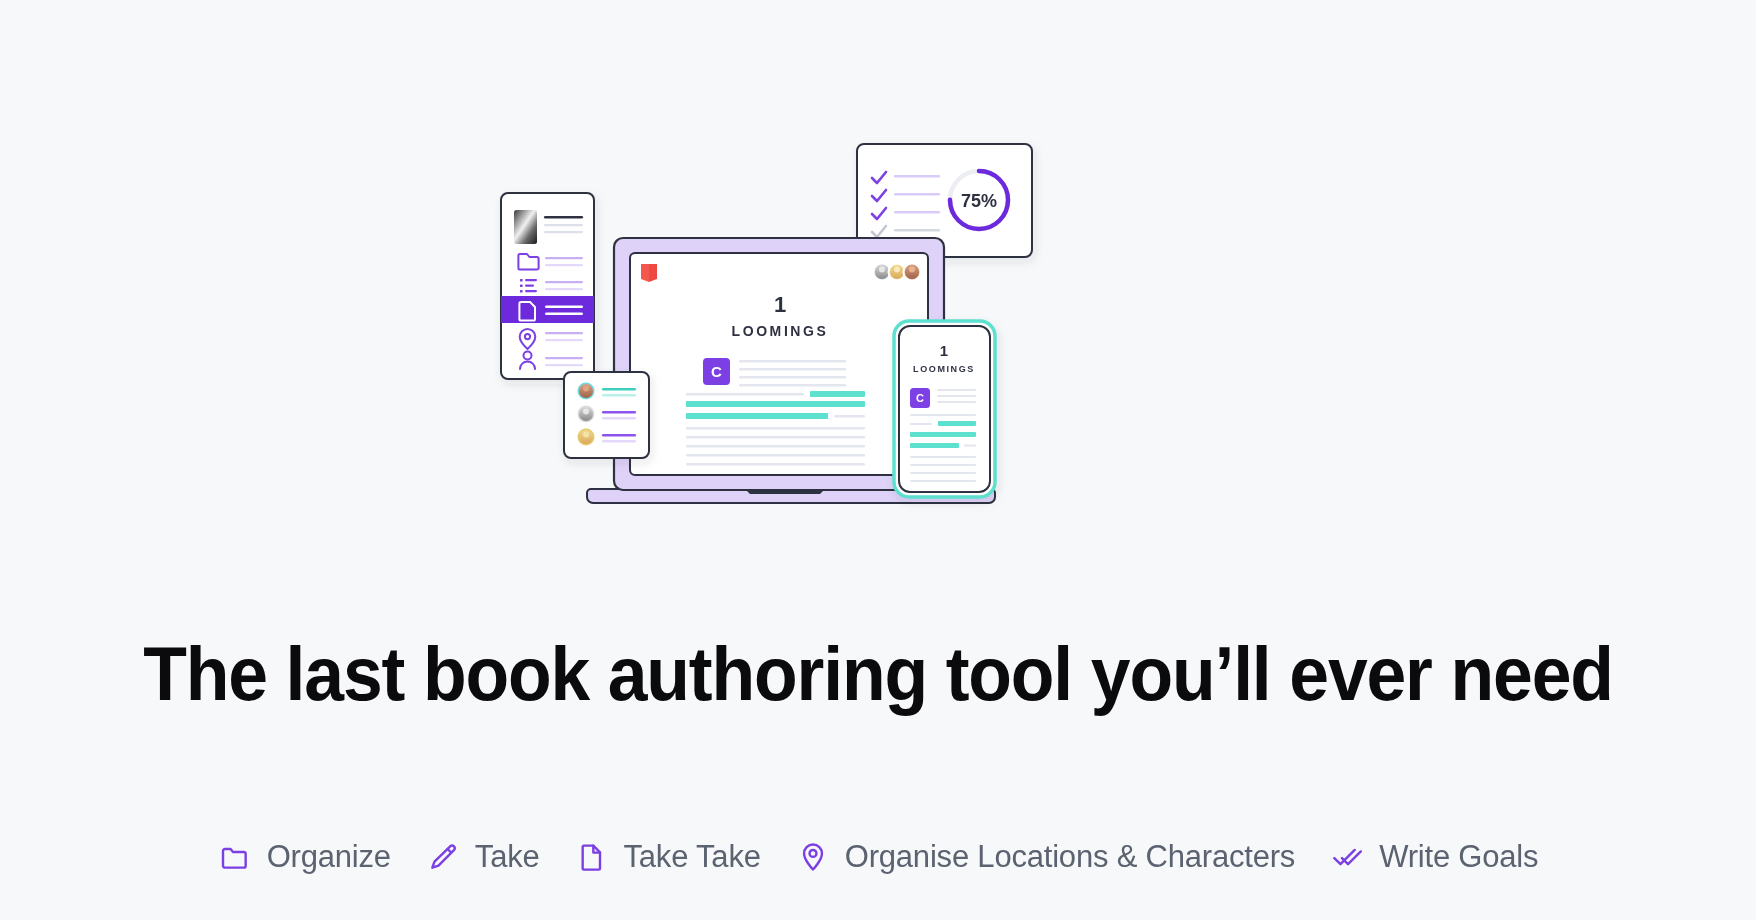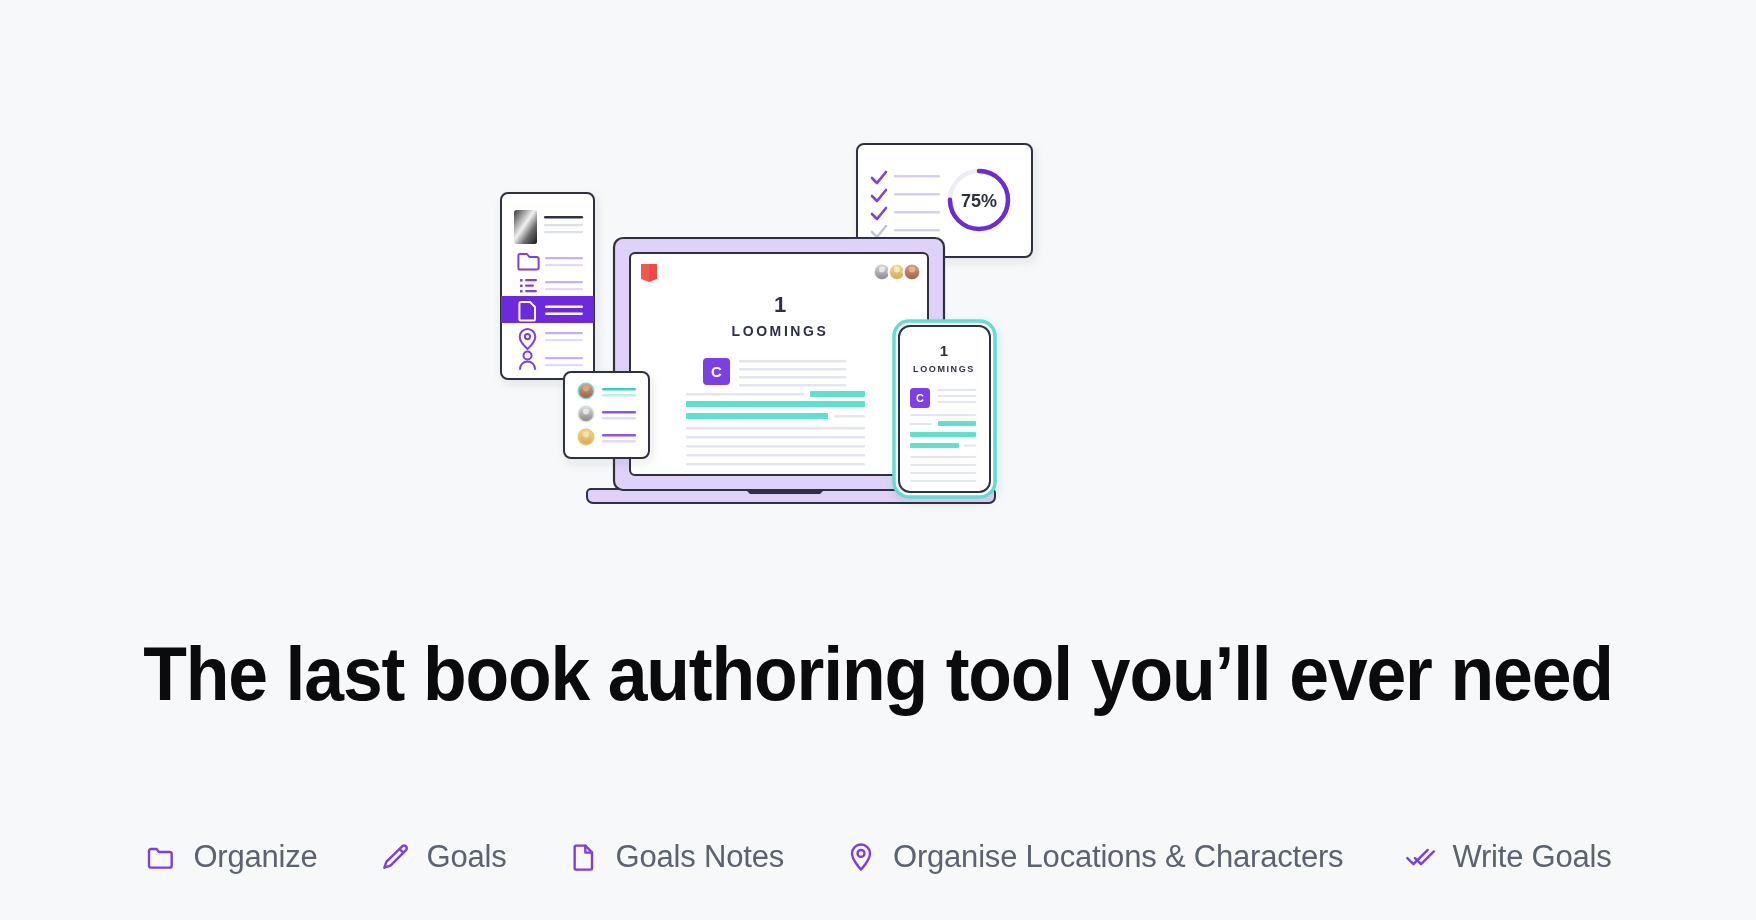--- a/index.html
+++ b/index.html
@@ -51,21 +51,21 @@
 
   
   .feature-bar {
     position: absolute;
     left: 0;
     top: 838px;
     width: 1756px;
     display: flex;
     align-items: center;
     justify-content: center;
-    gap: 60px;
+    gap: 35px;
     padding: 0 14px;
   }
 
   .feature-item {
     display: flex;
     align-items: center;
     gap: 15px;
     white-space: nowrap;
   }
 
@@ -343,31 +343,31 @@
       <span class="feature-label">Organize</span>
     </div>
 
     <div class="feature-item">
       <span class="feature-icon">
         <svg viewBox="0 0 24 24" fill="none" stroke="currentColor" stroke-width="1.8" stroke-linecap="round" stroke-linejoin="round">
           <path d="M17.6 3.8 a2 2 0 0 1 2.8 2.8 L8.6 18.4 L4 20 l1.6 -4.6 z"></path>
           <path d="M15.4 6 l2.6 2.6"></path>
         </svg>
       </span>
-      <span class="feature-label">Goals</span>
+      <span class="feature-label">Take</span>
     </div>
 
     <div class="feature-item">
       <span class="feature-icon">
         <svg viewBox="0 0 24 24" fill="none" stroke="currentColor" stroke-width="1.8" stroke-linecap="round" stroke-linejoin="round">
           <path d="M6 3.5 h7 l5 5 v12 a1 1 0 0 1 -1 1 h-11 a1 1 0 0 1 -1 -1 v-16 a1 1 0 0 1 1 -1 z"></path>
           <path d="M13 3.5 v5.2 h5"></path>
         </svg>
       </span>
-      <span class="feature-label">Goals Notes</span>
+      <span class="feature-label">Take Take</span>
     </div>
 
     <div class="feature-item">
       <span class="feature-icon">
         <svg viewBox="0 0 24 24" fill="none" stroke="currentColor" stroke-width="1.8" stroke-linecap="round" stroke-linejoin="round">
           <path d="M12 2.6 c3.7 0 6.7 3 6.7 6.7 c0 5 -6.7 12.1 -6.7 12.1
                    s-6.7 -7.1 -6.7 -12.1 c0 -3.7 3 -6.7 6.7 -6.7 z"></path>
           <circle cx="12" cy="9.3" r="2.6"></circle>
         </svg>
       </span>

